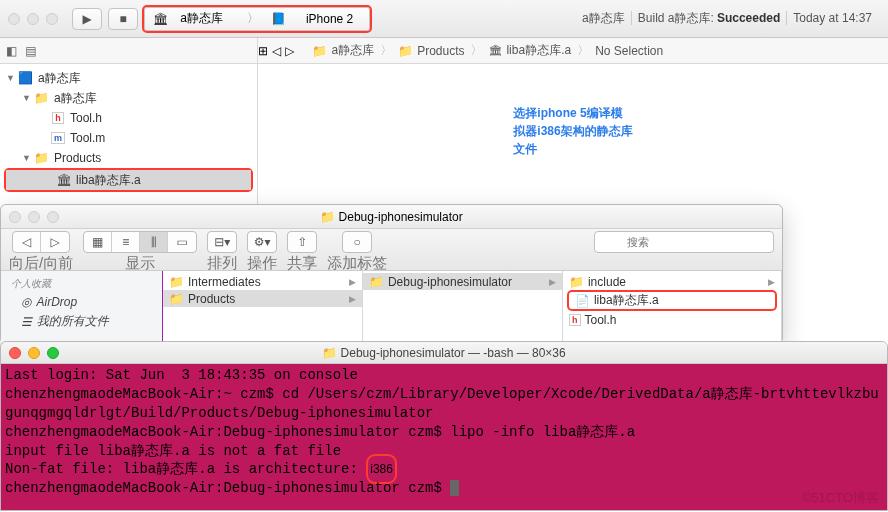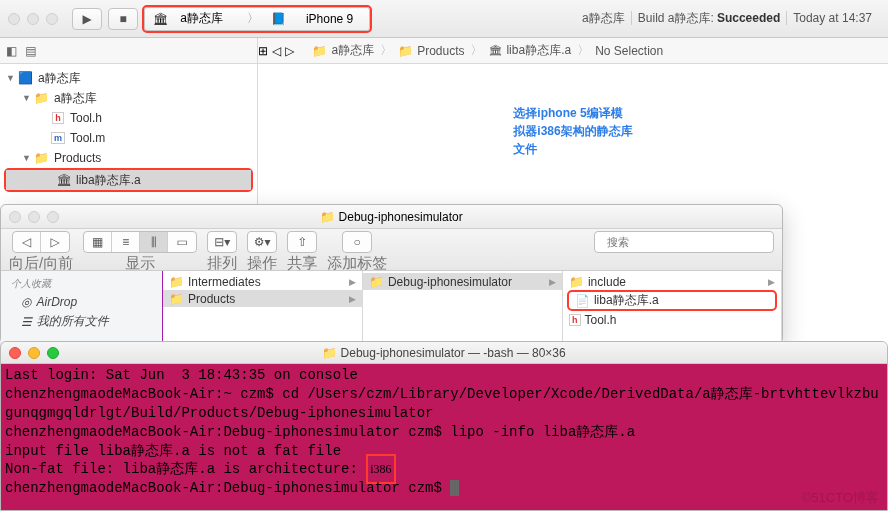--- a/index.html
+++ b/index.html
@@ -41,41 +41,41 @@
 .finder-titlebar { height: 24px; display: flex; align-items: center; justify-content: center; border-bottom: 1px solid #d0d0d0; position: relative; border-radius: 6px 6px 0 0; background: linear-gradient(#f9f9f9,#eaeaea); }
 .finder-titlebar .traffic { position: absolute; left: 8px; top: 6px; }
 .finder-toolbar { height: 42px; display: flex; align-items: flex-start; padding: 2px 8px 0; gap: 10px; border-bottom: 1px solid #cdcdcd; background: linear-gradient(#f5f5f5,#e7e7e7); }
 .ft-group { display: flex; flex-direction: column; align-items: center; gap: 1px; }
 .ft-label { font-size: 15px; color: #777; }
 .seg { display: flex; border: 1px solid #bfbfbf; border-radius: 4px; overflow: hidden; background: #fdfdfd; height: 22px; }
 .seg div { width: 28px; display: flex; align-items: center; justify-content: center; border-right: 1px solid #cfcfcf; color: #555; }
 .seg div:last-child { border-right: none; }
 .seg .active { background: #d8d8d8; }
 .search { margin-left: auto; }
-.search input { width: 180px; height: 22px; border: 1px solid #bfbfbf; border-radius: 4px; padding: 0 12px; background: #fff; font-size: 11px; }
+.search input { width: 180px; height: 22px; border: 1px solid #bfbfbf; border-radius: 4px; padding: 0 32px; background: #fff; font-size: 11px; }
 .finder-body { display: flex; height: 72px; background: #fff; }
 .sidebar { width: 162px; background: #f3f5f7; border-right: 1px solid #a21caf; padding: 4px 0; font-size: 11px; font-style: italic; }
 .sidebar .hdr { color: #8a8a8a; padding: 2px 10px; font-size: 10px; }
 .sidebar .item { padding: 2px 10px 2px 20px; color: #444; display: flex; align-items: center; gap: 5px; }
 .columns { flex: 1; display: flex; }
 .col { border-right: 1px solid #d8d8d8; padding: 2px 0; min-width: 130px; }
 .col-row { display: flex; align-items: center; justify-content: space-between; padding: 1px 6px; font-size: 11px; color: #333; height: 17px; }
 .col-row.sel { background: #dcdcdc; }
 .col-row .ch { color: #999; font-size: 9px; }
 .col-row .fi { display: flex; align-items: center; gap: 4px; }
 
 
 .terminal { position: absolute; top: 341px; left: 0; width: 888px; border: 1px solid #b8b8b8; border-radius: 6px 6px 0 0; }
 .term-titlebar { height: 22px; display: flex; align-items: center; justify-content: center; position: relative; background: linear-gradient(#f6f6f6,#e6e6e6); border-bottom: 1px solid #c8c8c8; border-radius: 6px 6px 0 0; font-size: 12px; color: #444; }
 .term-titlebar .traffic { position: absolute; left: 8px; top: 5px; }
 .term-titlebar .tl.r { background: #ff5f57; border-color: #e24640; }
 .term-titlebar .tl.y { background: #febc2e; border-color: #e0a023; }
 .term-titlebar .tl.g { background: #28c840; border-color: #1fab34; }
 .term-body { background: #be185d; color: #000; font-family: Menlo, Monaco, "Courier New", monospace; font-size: 14px; line-height: 1.35; padding: 2px 4px 12px; white-space: pre-wrap; word-break: break-all; position: relative; }
-.term-body .hl { border: 2px solid #ff3b30; border-radius: 0; padding: 6px 2px; font-family: Liberation Serif, serif; }
+.term-body .hl { border: 2px solid #ff3b30; border-radius: 9px; padding: 6px 2px; }
 .cursor { display: inline-block; width: 9px; height: 16px; background: #666; vertical-align: text-bottom; }
 .watermark { position: absolute; right: 8px; bottom: 4px; color: rgba(0,0,0,0.15); font-size: 13px; font-family: -apple-system, sans-serif; margin-top: 16px; }
 
 .folder-icon { color: #3a88d6; }
 </style>
 </head>
 <body>
 
 <div class="xcode">
   <div class="toolbar">
@@ -84,21 +84,21 @@
       <div class="tl"></div>
       <div class="tl"></div>
     </div>
     <div class="tbtn">▶</div>
     <div class="tbtn">■</div>
     <div class="scheme highlight-red">
       <span>🏛 <span>a静态库</span></span>
       <span class="scheme-sep">〉</span>
       <span>
           <span class="folder-icon">📘</span> 
-          <span>iPhone 9</span>
+          <span>iPhone 2</span>
         </span>
     </div>
     <div class="status">
       <span>a静态库</span><span class="sep"></span><span>Build a静态库:</span> <b>Succeeded</b><span class="sep"></span><span>Today at 14:37</span>
     </div>
   </div>
 
   <div class="crumb-bar">
     <div class="left-pane-crumb">
       <span>◧</span>

